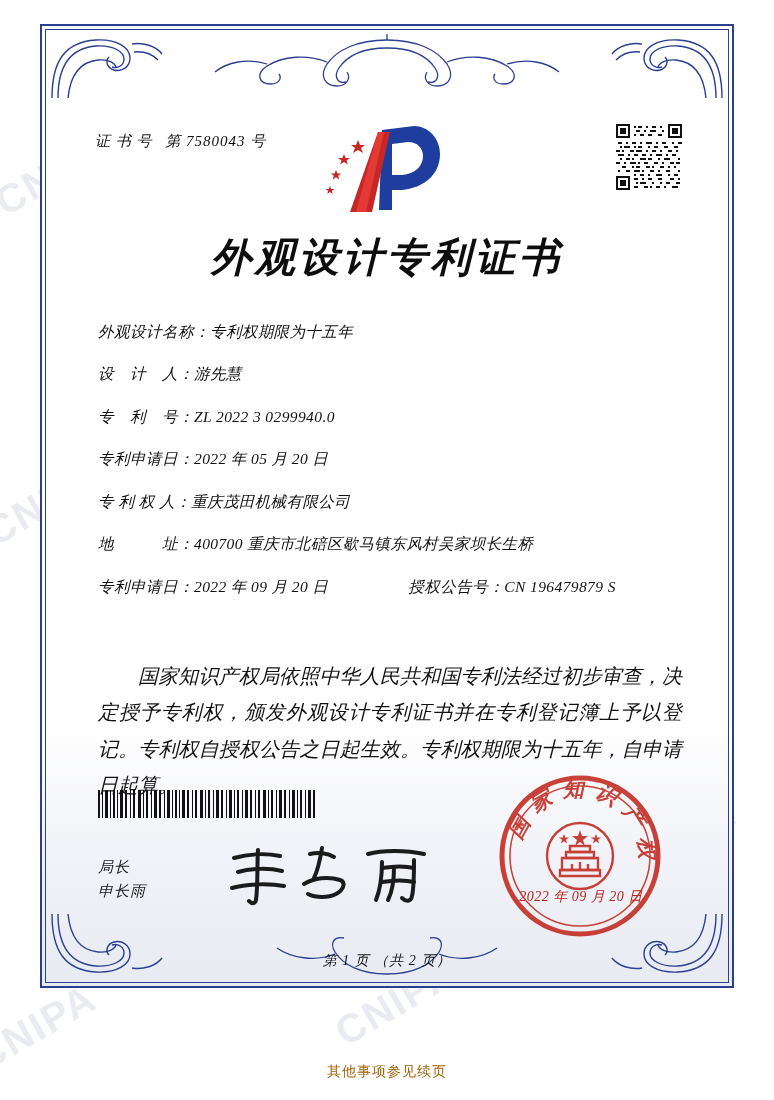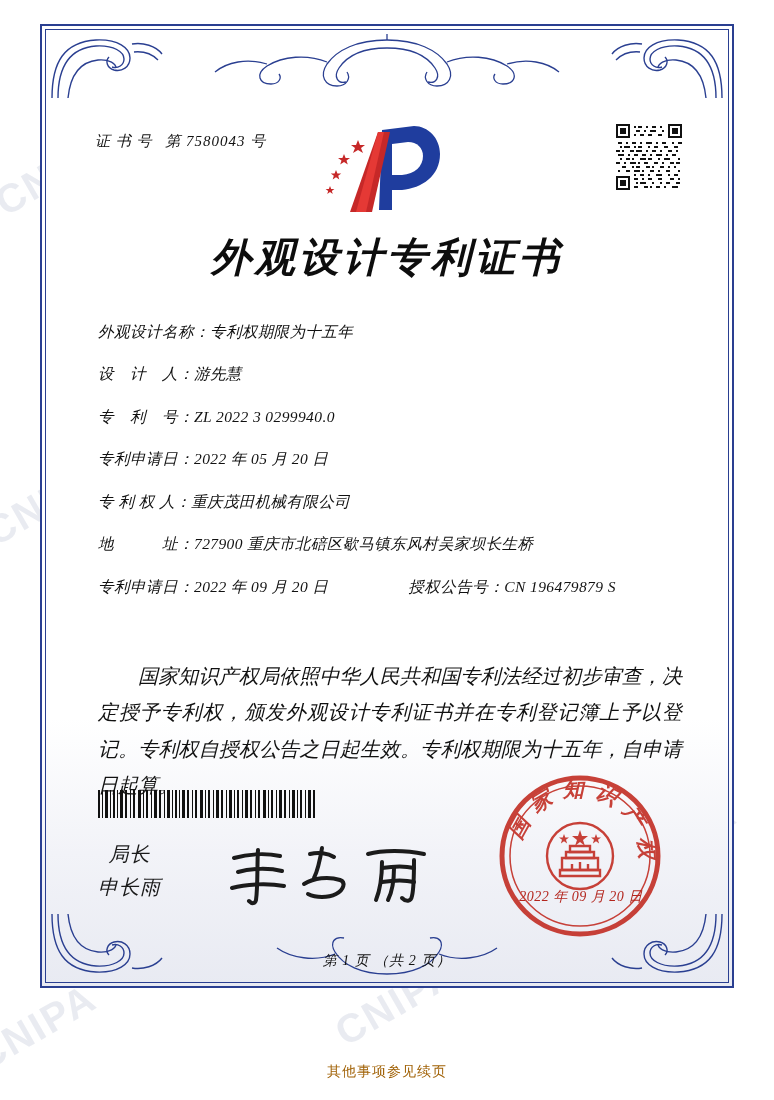--- a/index.html
+++ b/index.html
@@ -186,24 +186,23 @@
     left: 58px;
     bottom: 170px;
     width: 220px;
     height: 28px;
   }
 
   .director-block {
     position: absolute;
     left: 58px;
     bottom: 84px;
-    font-size: 20px;
+    font-size: 15px;
     line-height: 1.65;
     letter-spacing: 1px;
-    text-align: center;
   }
 
   .signature {
     position: absolute;
     left: 178px;
     bottom: 82px;
     width: 230px;
     height: 62px;
     color: #1b1b1b;
   }
@@ -491,21 +490,21 @@
       <div class="field-row">
         <span class="field-label">专利申请日：</span>
         <span class="field-value">2022 年 05 月 20 日</span>
       </div>
       <div class="field-row">
         <span class="field-label">专 利 权 人：</span>
         <span class="field-value">重庆茂田机械有限公司</span>
       </div>
       <div class="field-row">
         <span class="field-label">地　　　址：</span>
-        <span class="field-value">727900 重庆市北碚区歇马镇东风村吴家坝长生桥</span>
+        <span class="field-value">400700 重庆市北碚区歇马镇东风村吴家坝长生桥</span>
       </div>
       <div class="row-inline">
         <span class="field-label">专利申请日：</span>
         <span class="field-value">2022 年 09 月 20 日</span>
         <span class="field-label second">授权公告号：</span>
         <span class="field-value">CN 196479879 S</span>
       </div>
     </div>
 
     <div class="paragraphs">

